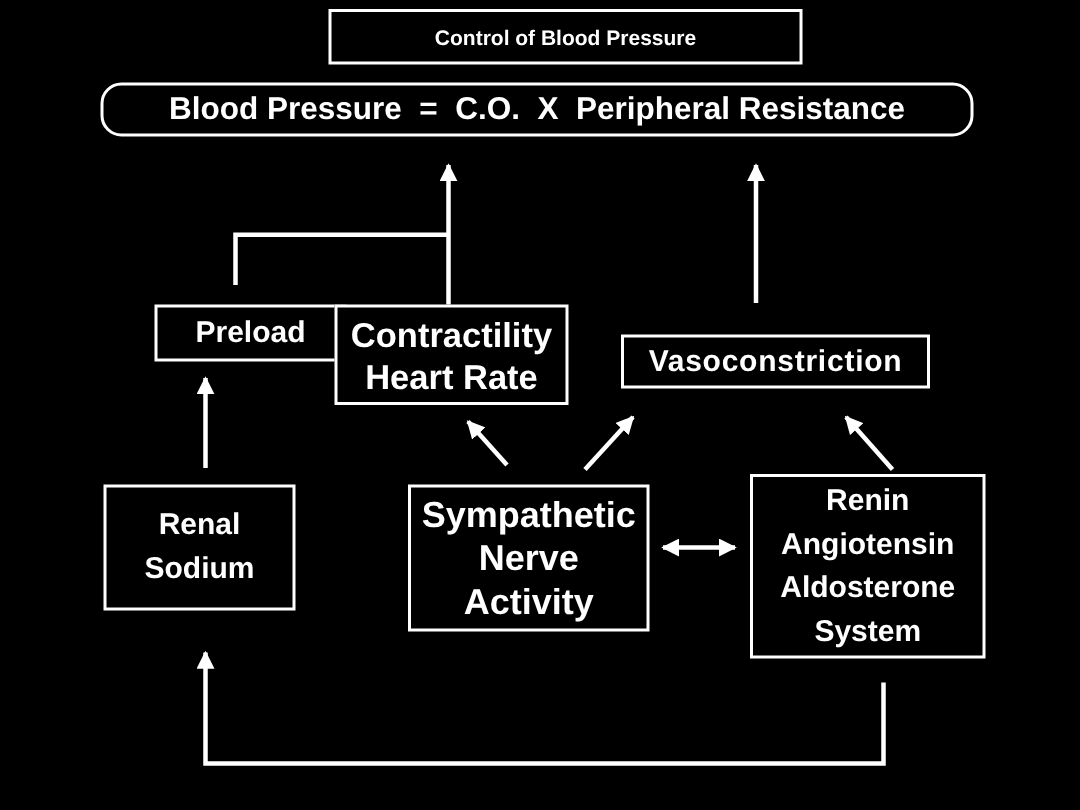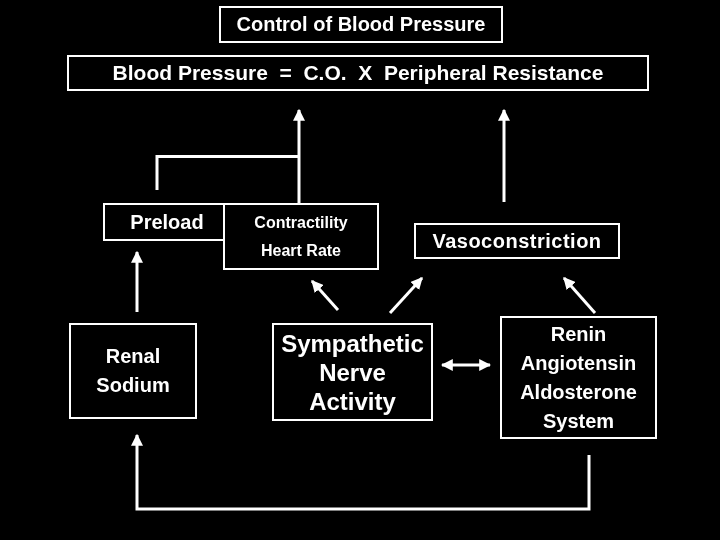--- a/index.html
+++ b/index.html
@@ -22,26 +22,26 @@
     background: #000000;
     color: #ffffff;
     font-weight: bold;
     display: flex;
     flex-direction: column;
     align-items: center;
     justify-content: center;
     text-align: center;
   }
   .box span { display: block; }
-  #title-box        { left:219px; top:6px;   width:284px; height:37px; font-size:20px;justify-content:center; }
-  #equation-box     { left:67px;  top:55px;  width:582px; height:36px; font-size:21px; white-space:pre; }
+  #title-box        { left:219px; top:6px;   width:316px; height:37px; font-size:14px;justify-content:center; }
+  #equation-box     { left:67px;  top:55px;  width:582px; height:36px; font-size:21px; white-space:pre;border-radius:14px; }
   #preload-box      { left:103px; top:203px; width:128px; height:38px; font-size:20px; }
-  #contractility-box{ left:223px; top:203px; width:156px; height:67px; font-size:16px; line-height:28px; }
+  #contractility-box{ left:223px; top:203px; width:156px; height:67px; font-size:23px; line-height:28px; }
   #vaso-box         { left:414px; top:223px; width:206px; height:36px; font-size:20px; letter-spacing:0.5px; }
-  #renal-box        { left:69px;  top:323px; width:128px; height:96px; font-size:20px; line-height:29px; }
+  #renal-box        { left:69px;  top:323px; width:128px; height:84px; font-size:20px; line-height:29px; }
   #sympathetic-box  { left:272px; top:323px; width:161px; height:98px; font-size:24px; line-height:29px; }
   #renin-box        { left:500px; top:316px; width:157px; height:123px; font-size:20px; line-height:29px; }
   #connector-layer {
     position: absolute;
     left: 0; top: 0;
     width: 720px; height: 540px;
     pointer-events: none;
   }
   #connector-layer .ln {
     stroke: #ffffff;

